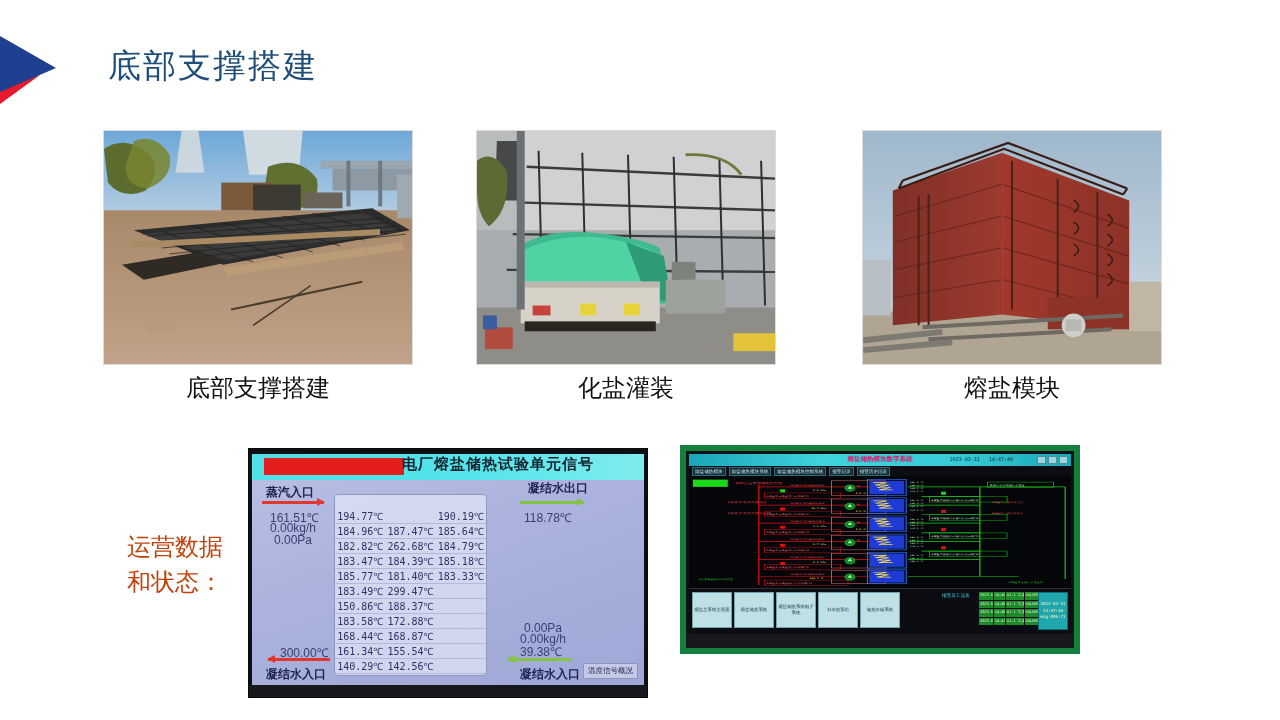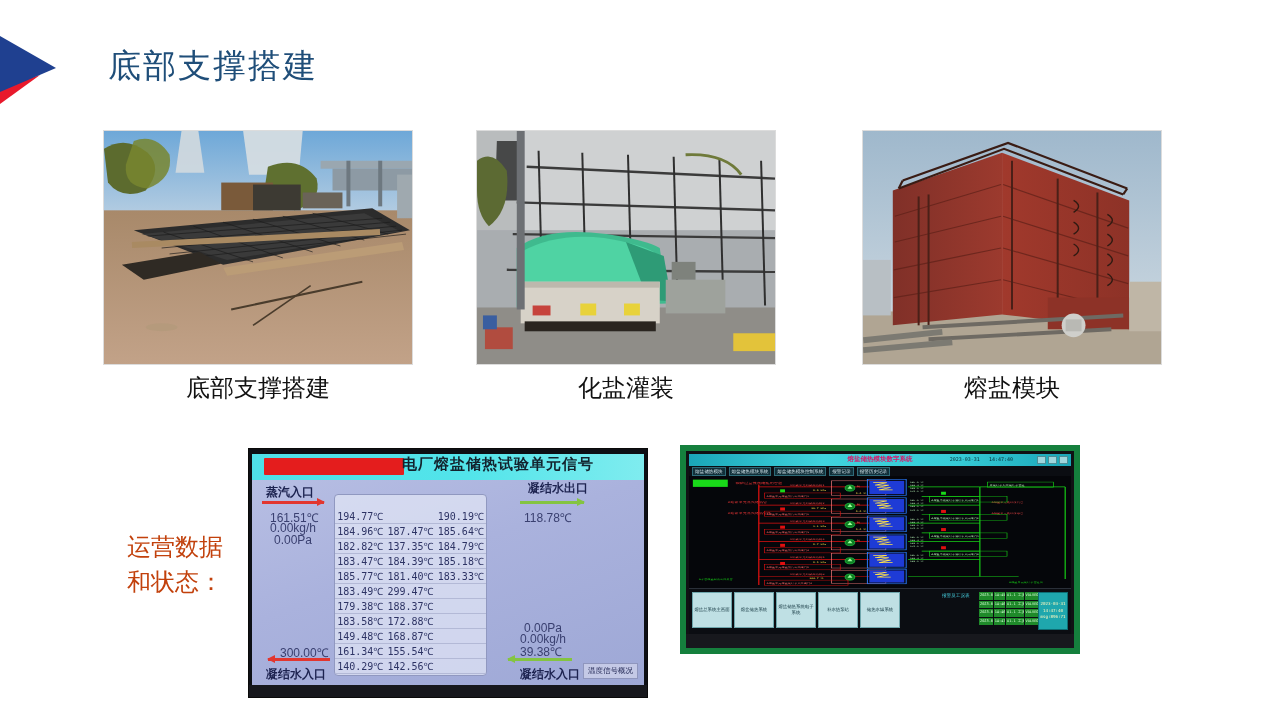--- a/index.html
+++ b/index.html
@@ -446,50 +446,50 @@
                   <td></td>
                   <td>190.19℃</td>
                 </tr>
                 <tr>
                   <td>184.96℃</td>
                   <td>187.47℃</td>
                   <td>185.64℃</td>
                 </tr>
                 <tr>
                   <td>182.82℃</td>
-                  <td>137.35℃</td>
+                  <td>262.68℃</td>
                   <td>184.79℃</td>
                 </tr>
                 <tr>
                   <td>183.47℃</td>
                   <td>184.39℃</td>
                   <td>185.18℃</td>
                 </tr>
                 <tr>
                   <td>185.77℃</td>
                   <td>181.40℃</td>
                   <td>183.33℃</td>
                 </tr>
                 <tr>
                   <td>183.49℃</td>
                   <td>299.47℃</td>
                   <td></td>
                 </tr>
                 <tr>
-                  <td>179.38℃</td>
+                  <td>150.86℃</td>
                   <td>188.37℃</td>
                   <td></td>
                 </tr>
                 <tr>
                   <td>183.58℃</td>
                   <td>172.88℃</td>
                   <td></td>
                 </tr>
                 <tr>
-                  <td>149.48℃</td>
+                  <td>168.44℃</td>
                   <td>168.87℃</td>
                   <td></td>
                 </tr>
                 <tr>
                   <td>161.34℃</td>
                   <td>155.54℃</td>
                   <td></td>
                 </tr>
                 <tr>
                   <td>140.29℃</td>

